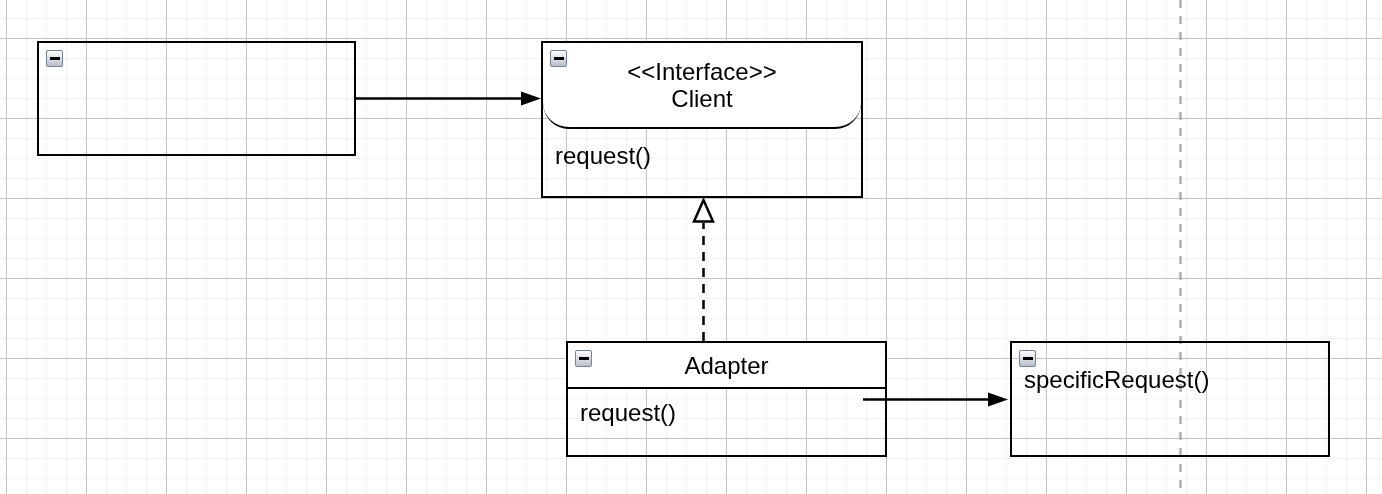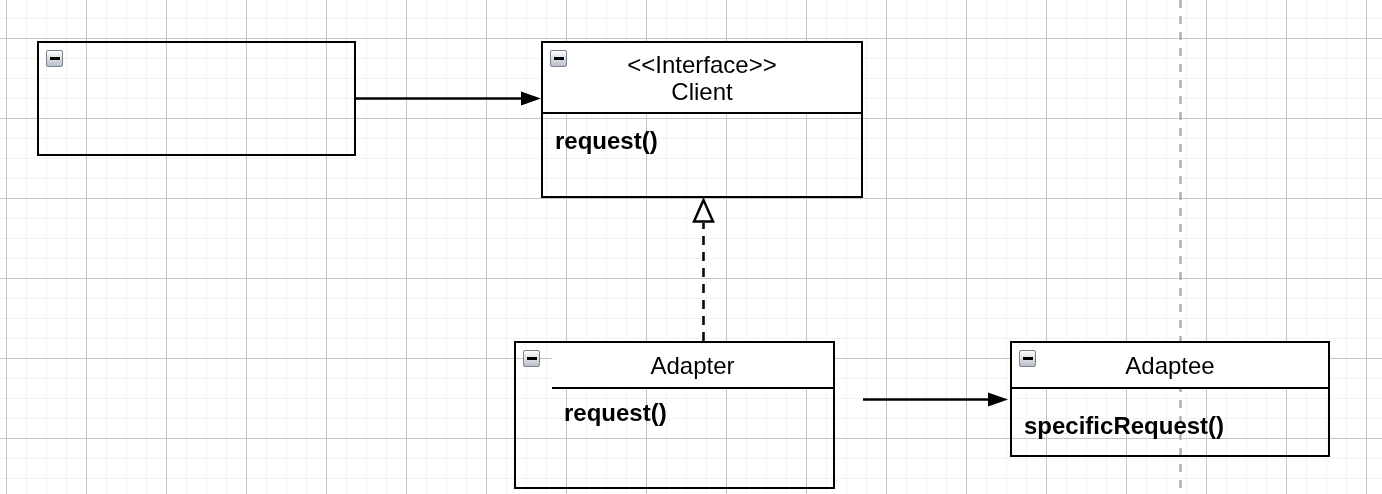--- a/index.html
+++ b/index.html
@@ -33,29 +33,29 @@
     border-bottom: 2.5px solid #000;
     background: #ffffff;
     display: flex;
     flex-direction: column;
     align-items: center;
     justify-content: center;
     font-size: 24px;
     line-height: 27px;
     white-space: nowrap;
   }
-  .bdy { box-sizing: border-box; font-size: 24px; line-height: 26px; font-weight: bold; }
+  .bdy { box-sizing: border-box; font-size: 24px; line-height: 26px; }
   .italic { font-style: italic; }
 
   .client  { left:   37px; top:  41px; width: 319px; height: 115px; }
   .client  .hdr { height: 44px; }
   .target  { left:  541px; top:  41px; width: 322px; height: 157px; }
-  .target  .hdr { height: 71px; }
+  .target  .hdr { height: 86px; border-radius: 26px; }
   .target  .bdy { padding: 14px 12px 0 12px; }
-  .adapter { left:  514px; top: 341px; width: 321px; height: 148px; padding-left: 36px; }
+  .adapter { left:  566px; top: 341px; width: 321px; height: 116px; }
   .adapter .hdr { height: 46px; }
   .adapter .bdy { padding: 11px 12px 0 12px; }
   .adaptee { left: 1010px; top: 341px; width: 320px; height: 116px; }
   .adaptee .hdr { height: 46px; }
   .adaptee .bdy { padding: 24px 12px 0 12px; }
 
   .collapse {
     position: absolute;
     left: 7px; top: 7px;
     width: 17px; height: 17px;
@@ -124,21 +124,18 @@
     </div>
     <div class="bdy">
       <div>request()</div>
     </div>
   </div>
 
   <div class="uml-class adaptee">
     <div class="collapse">
       <span class="minus"></span>
     </div>
-    <div class="hdr">
-      <span>Adaptee</span>
-    </div>
     <div class="bdy">
       <div>specificRequest()</div>
     </div>
   </div>
 
 </div>
 
 </body></html>

